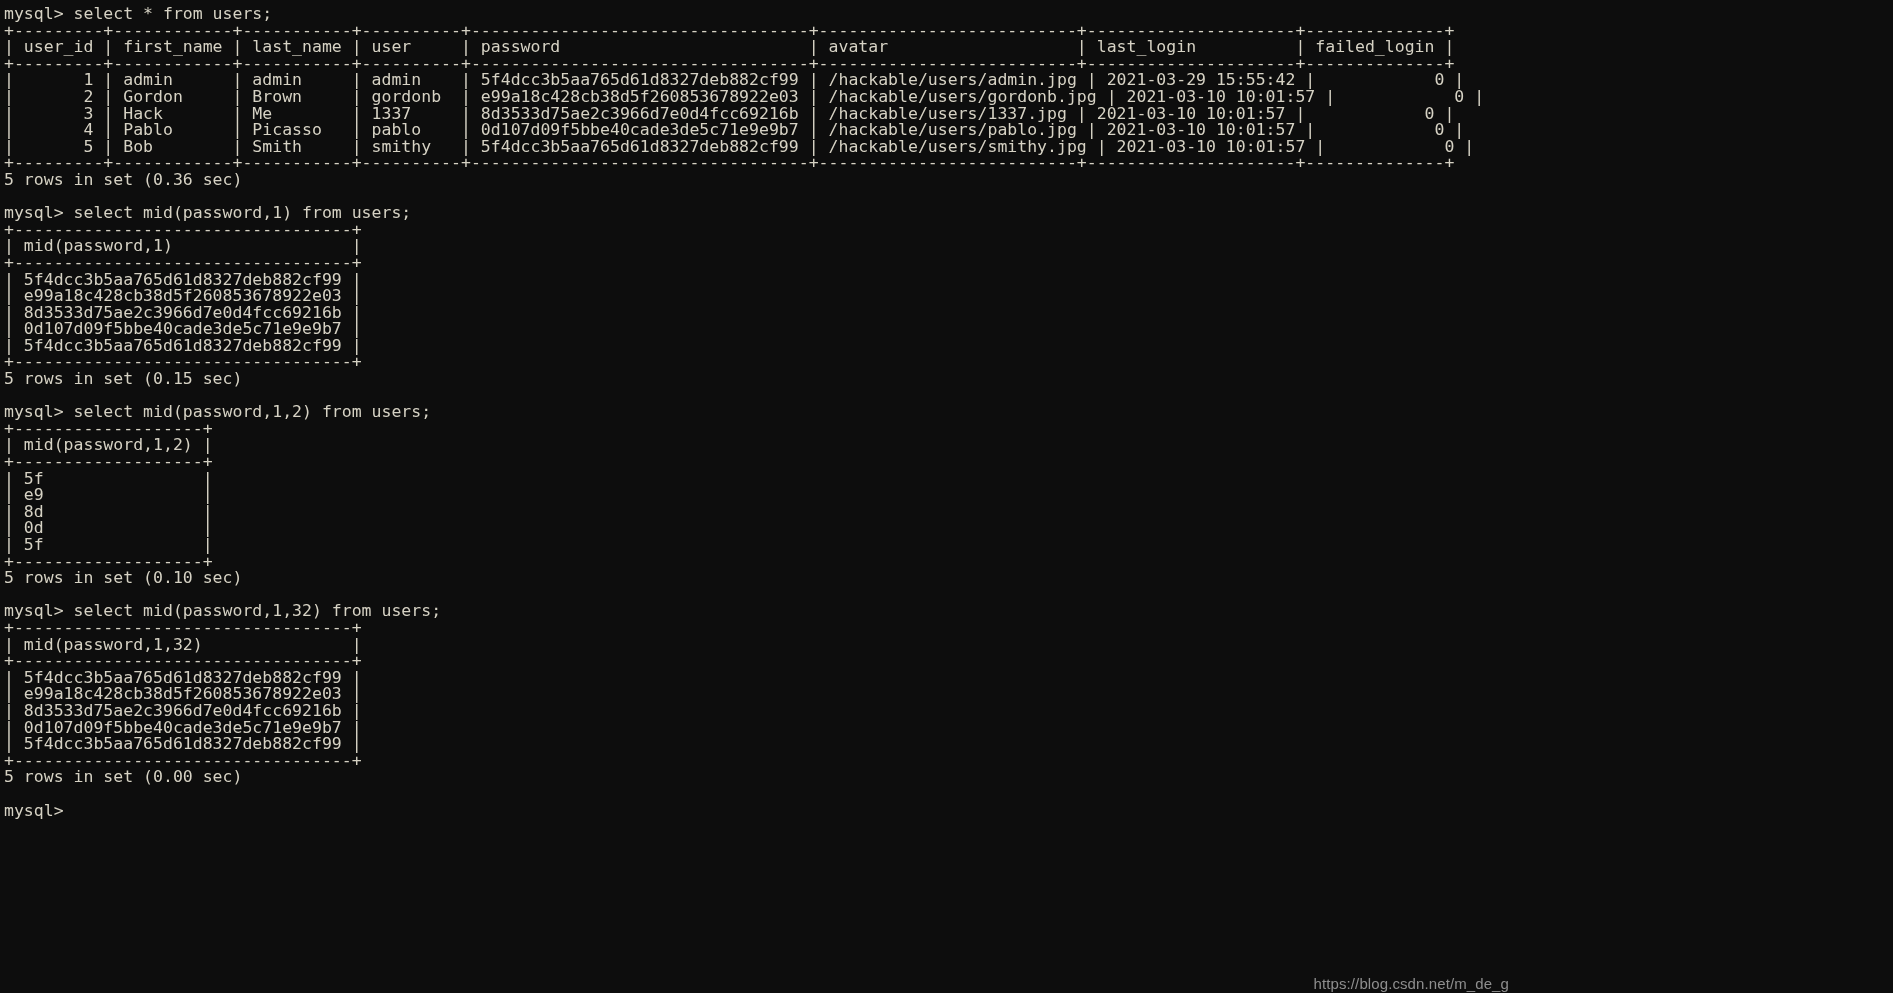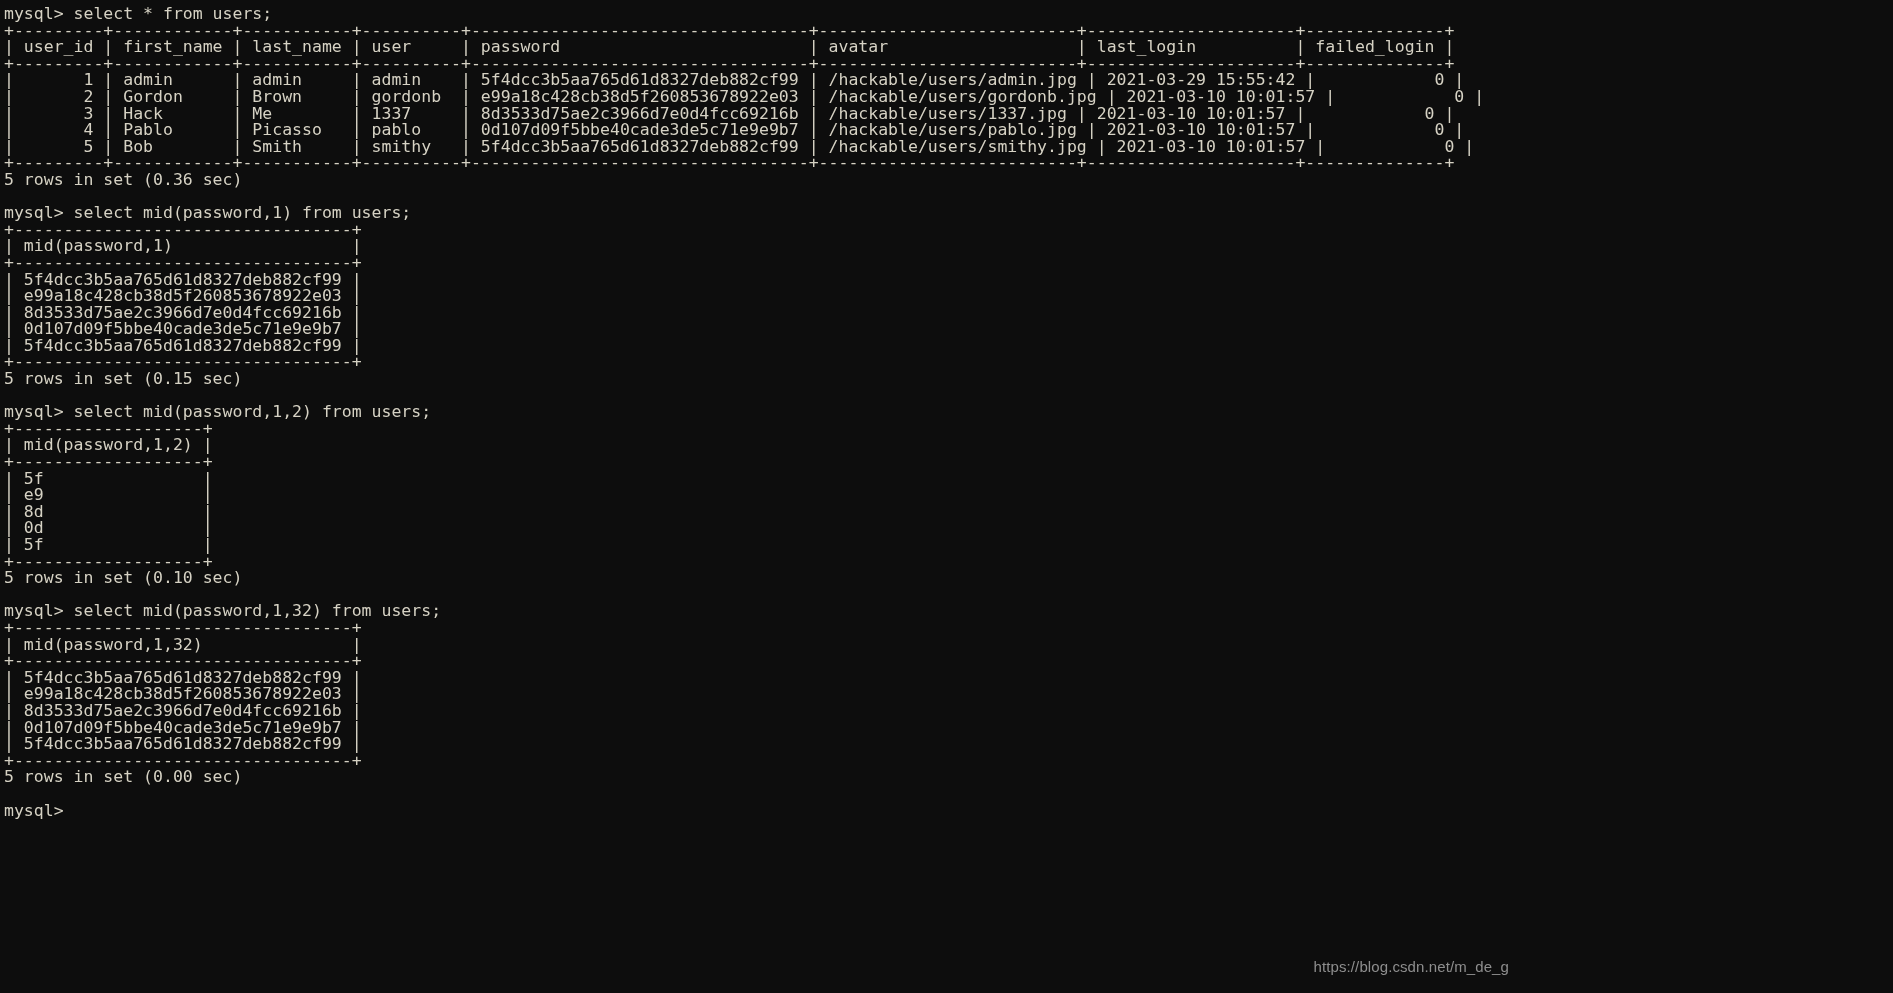--- a/index.html
+++ b/index.html
@@ -32,21 +32,21 @@
     font-family: "DejaVu Sans Mono", "Liberation Mono", monospace;
     font-size: 16.5px;
     line-height: 16.6px;
     color: #d6d2c4;
     margin: 0;
     padding: 0;
   }
   #watermark {
     position: absolute;
     right: 8px;
-    bottom: 17px;
+    bottom: 0;
     font-family: "Liberation Sans", sans-serif;
     font-size: 15px;
     color: #8e8e8e;
     letter-spacing: 0.1px;
     white-space: nowrap;
   }
 </style>
 </head>
 <body>
 

